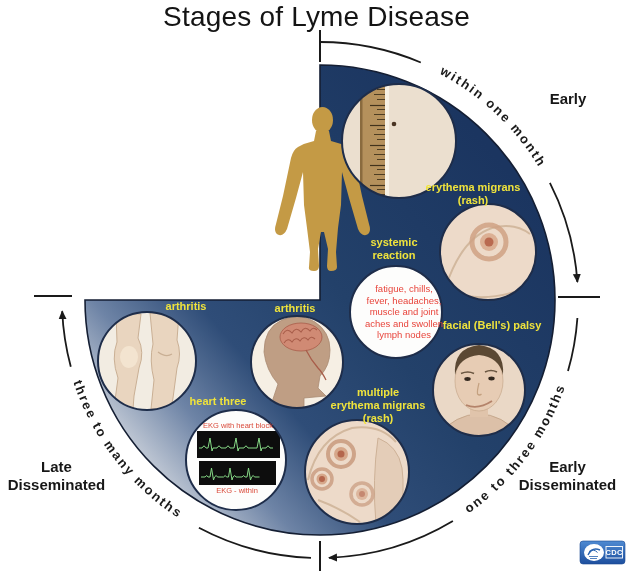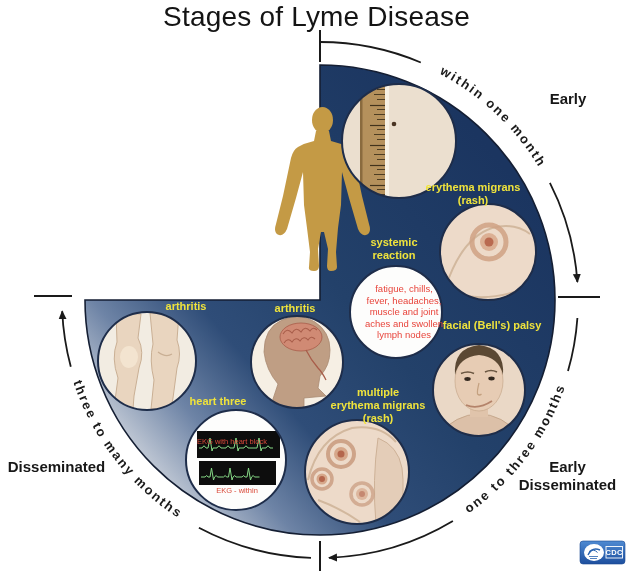--- a/index.html
+++ b/index.html
@@ -238,20 +238,21 @@
   <div class="page-title">Stages of Lyme Disease</div>
 
   <div class="stage-label" style="left:518px;top:90px;width:100px;">
     <div>Early</div>
   </div>
   <div class="stage-label" style="left:505px;top:458px;width:125px;">
     <div>Early</div>
     <div>Disseminated</div>
   </div>
   <div class="stage-label" style="left:0px;top:458px;width:113px;">
+    <div>Late</div>
     <div>Disseminated</div>
   </div>
 
   <div class="lbl-yellow" style="left:423px;top:181px;width:100px;">
     <div>erythema migrans</div>
     <div>(rash)</div>
   </div>
   <div class="lbl-yellow" style="left:350px;top:236px;width:88px;">
     <div>systemic</div>
     <div>reaction</div>
@@ -267,21 +268,21 @@
   <div class="lbl-yellow" style="left:150px;top:300px;width:72px;">arthritis</div>
 
   <div class="symptoms">
     <div>fatigue,  chills,</div>
     <div>fever, headaches,</div>
     <div>muscle and joint</div>
     <div>aches and swollen</div>
     <div>lymph nodes</div>
   </div>
 
-  <div class="ekg-caption" style="left:186px;top:422px;width:92px;margin-top:16px;">EKG with heart block</div>
+  <div class="ekg-caption" style="left:192px;top:422px;width:92px;">EKG with heart block</div>
   <div class="ekg-caption" style="left:194px;top:487px;width:86px;">EKG - within</div>
 
   <div class="cdc-wrap">
     <svg width="52" height="30" viewBox="0 0 52 30" xmlns="http://www.w3.org/2000/svg">
       <rect x="2" y="3" width="45" height="23" rx="3" fill="url(#cdcGrad2)" stroke="#1a4690" stroke-width="0.6"></rect>
       <defs>
         <linearGradient id="cdcGrad2" x1="0" y1="0" x2="0" y2="1">
           <stop offset="0" stop-color="#4f8ad2"></stop>
           <stop offset="1" stop-color="#1d4f9e"></stop>
         </linearGradient>

